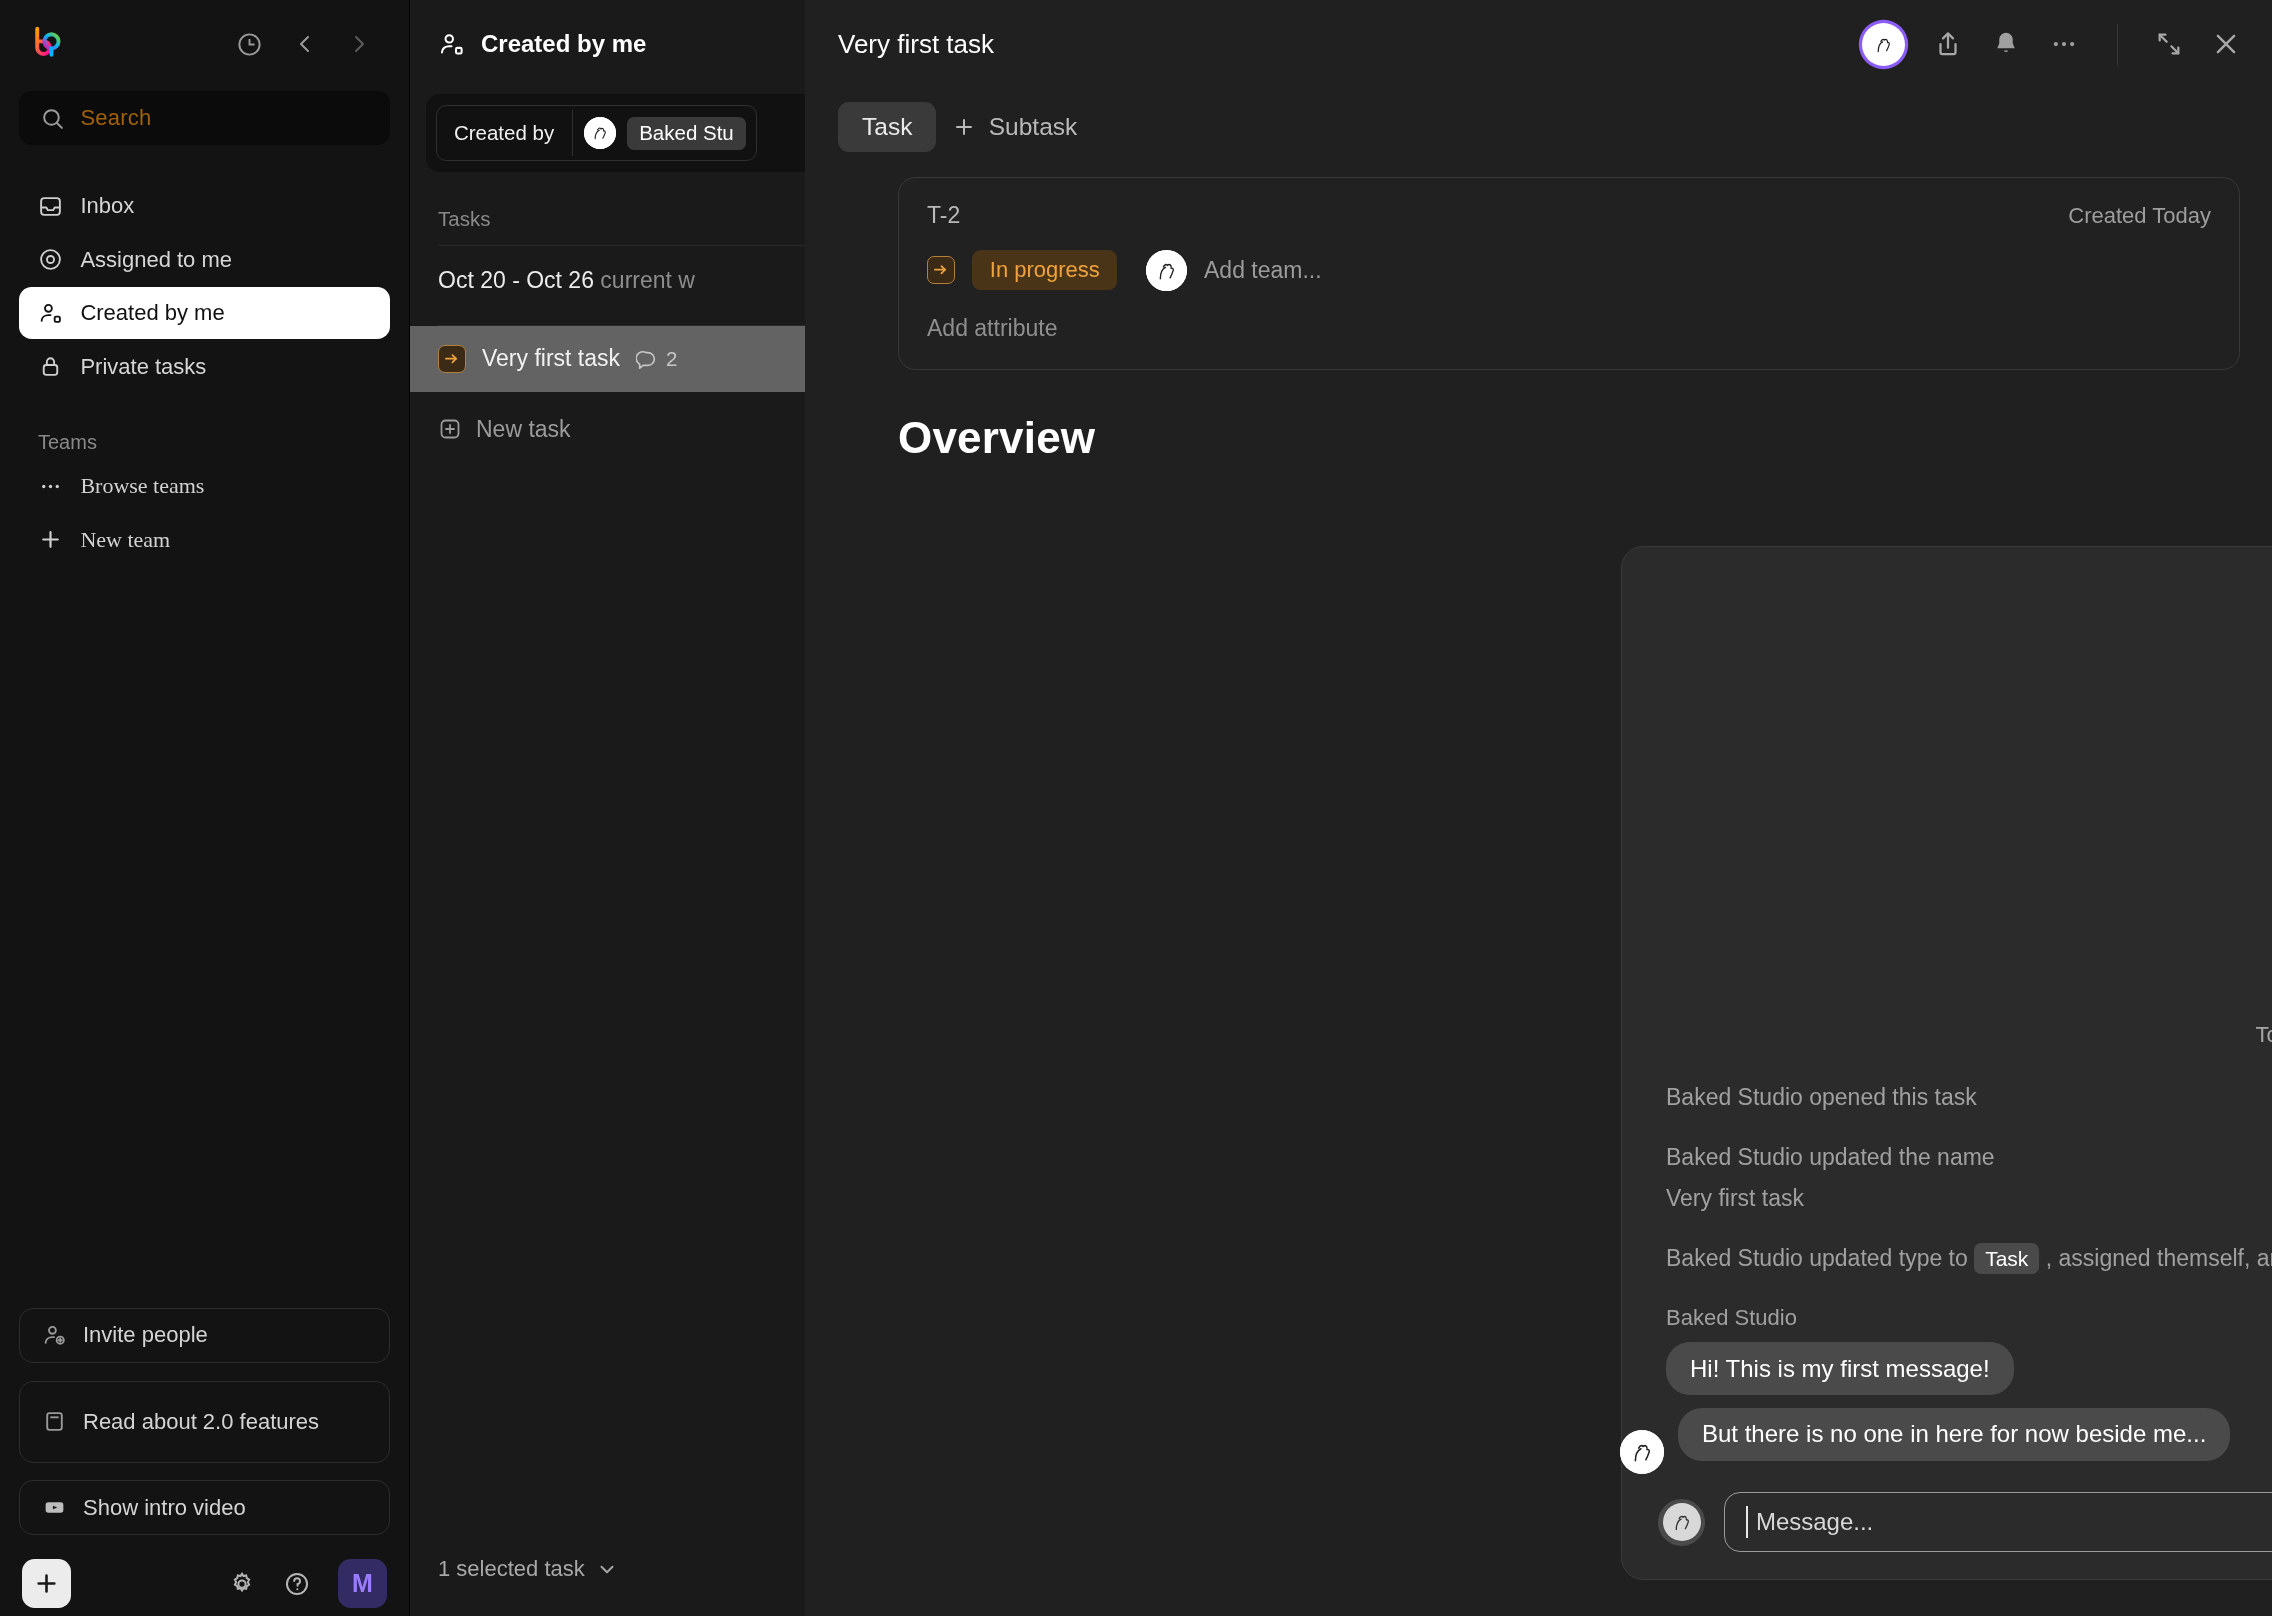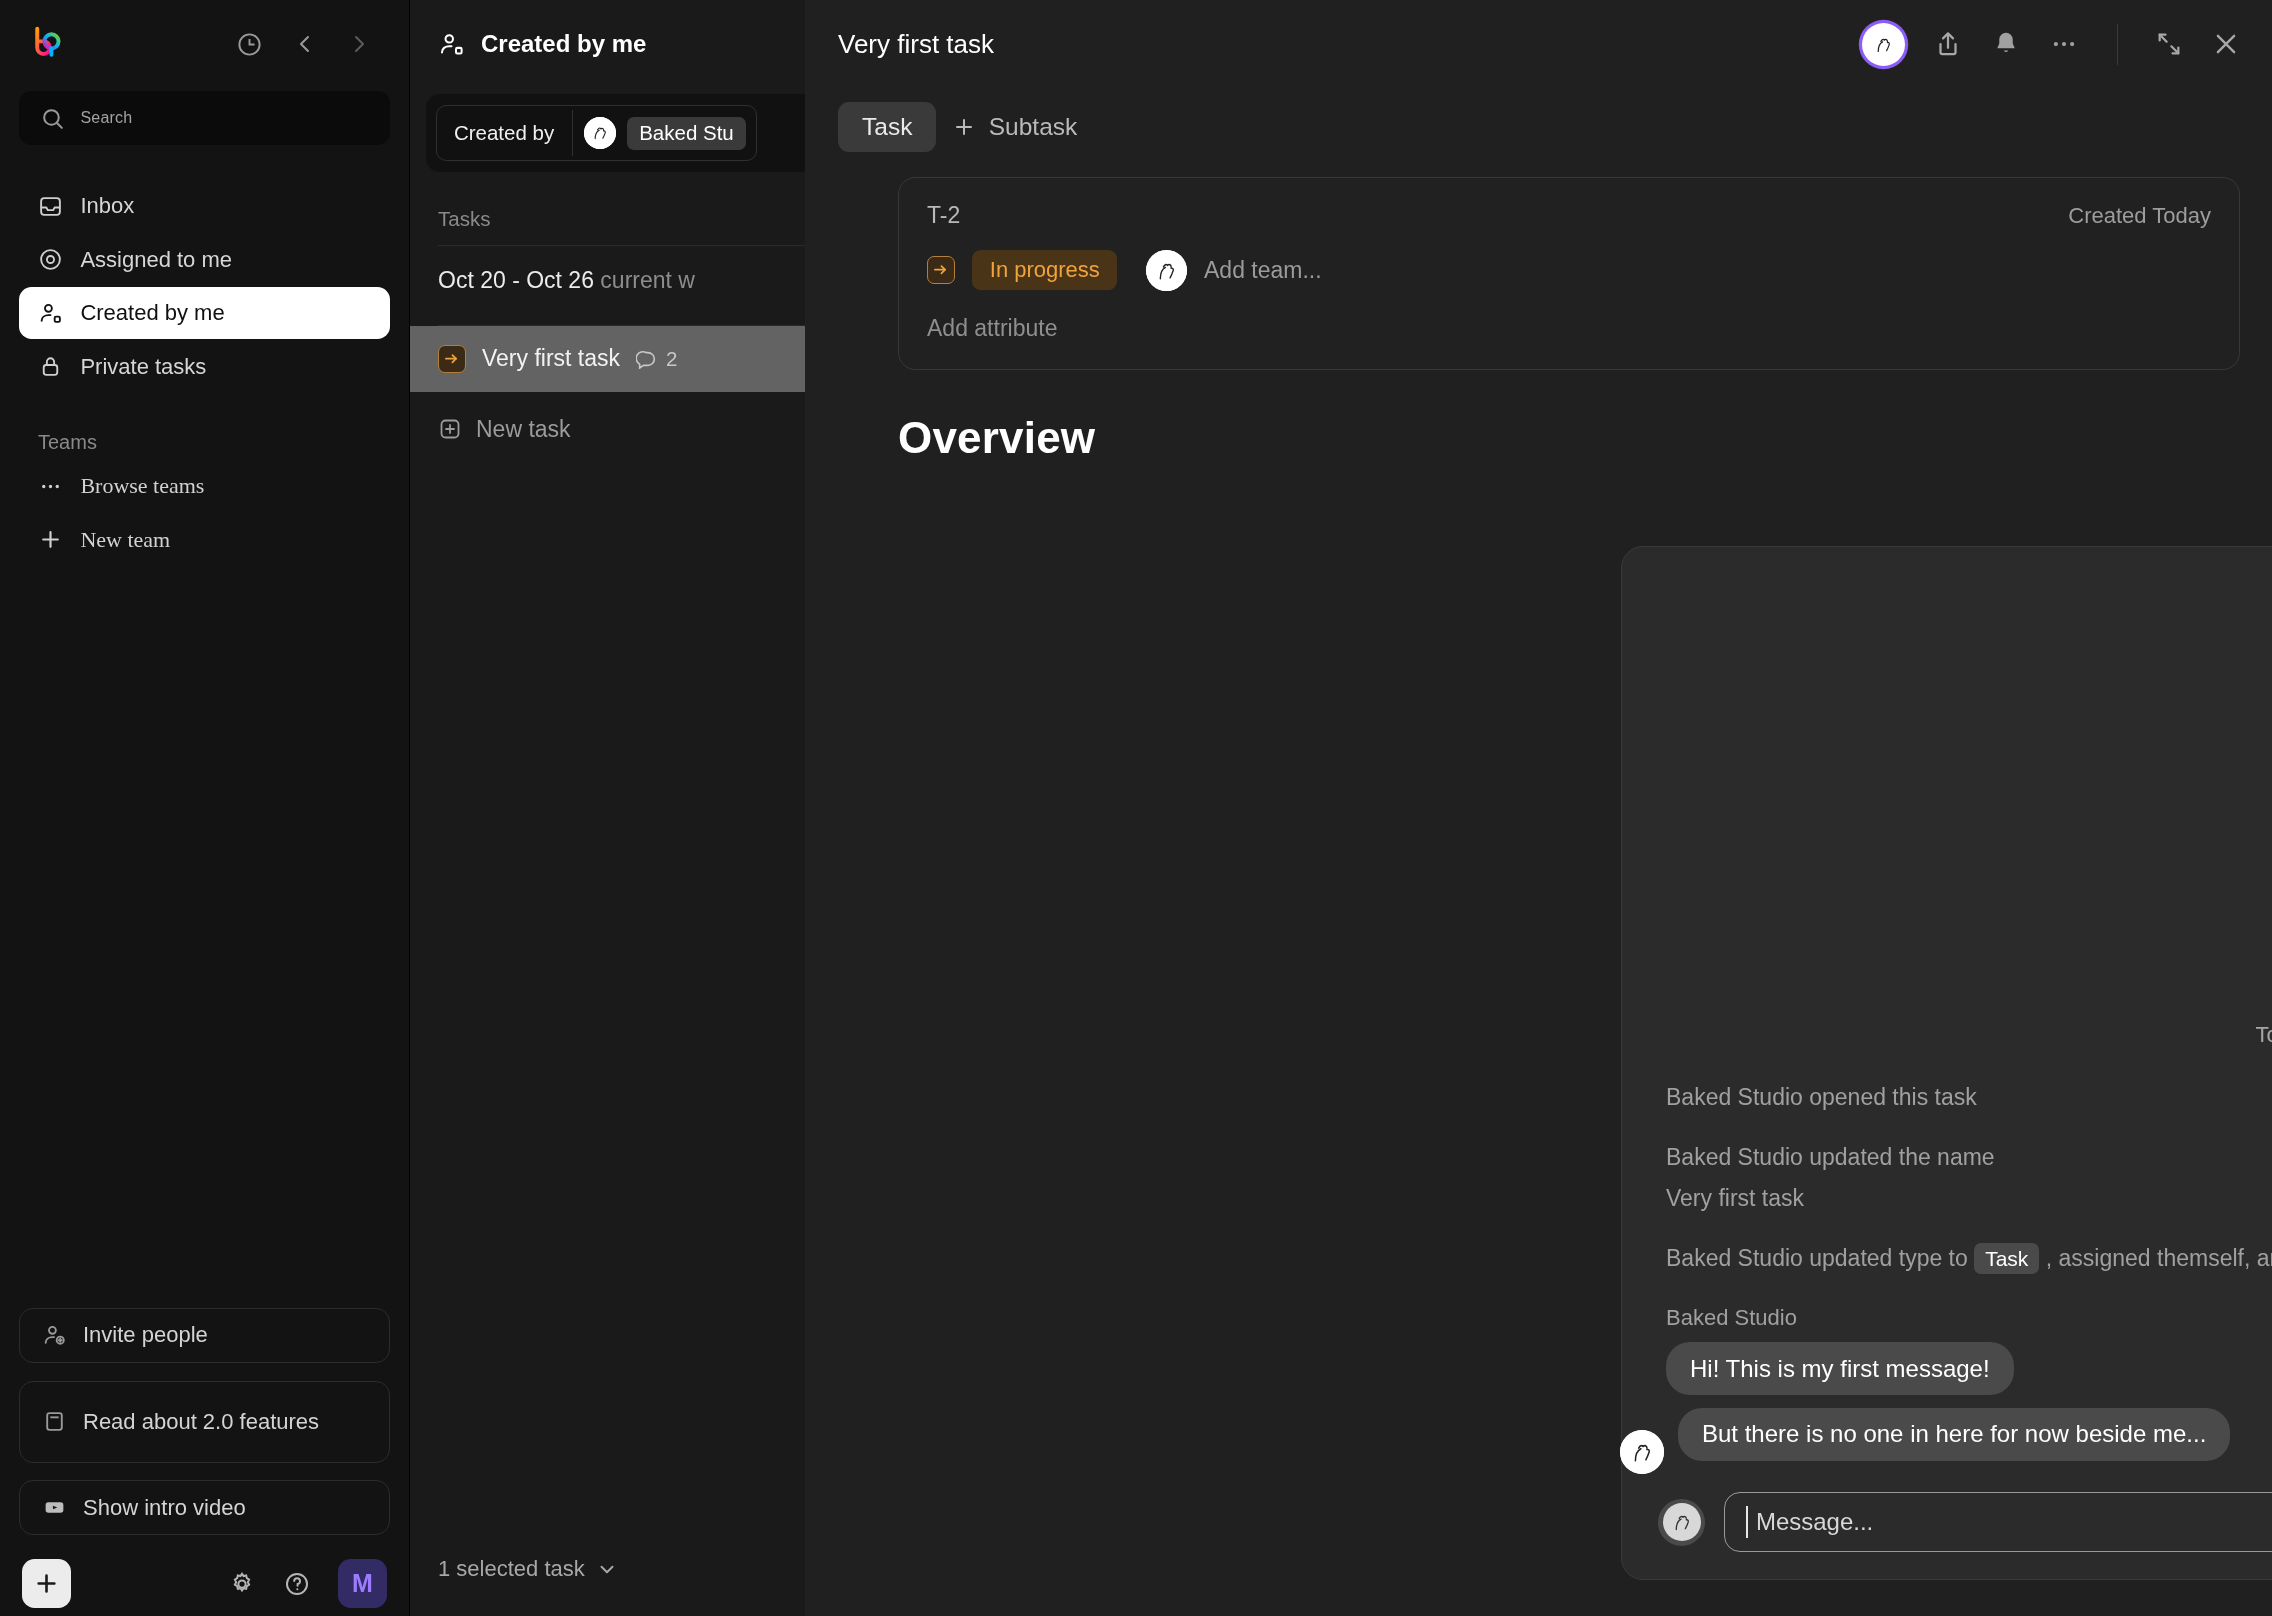--- a/index.html
+++ b/index.html
@@ -32,21 +32,21 @@
 
   .search-box {
     margin: 3.2px 19px 0 19px;
     height: 54px;
     background: #0b0b0b;
     border-radius: 12.6px;
     display: flex; align-items: center;
     padding: 0 20.5px;
     gap: 16px;
   }
-  .search-box .ph { color: #a3a3a3; font-size: 16px; letter-spacing: 0.2px;}
+  .search-box .ph { color: #a16207; font-size: 22px; letter-spacing: 0.2px;}
 
   .nav { margin-top: 35px; padding: 0 19px; display:flex; flex-direction:column; gap: 1.6px;}
   .nav-item {
     height: 52px; display: flex; align-items: center; gap: 17.4px;
     padding: 0 19px; border-radius: 12.6px;
     color: #d6d6d6; font-size: 22px;
   }
   .nav-item .ic { color:#cfcfcf; }
   .nav-item.active { background: #ffffff; color: #111; }
   .nav-item.active .ic { color:#111; }

